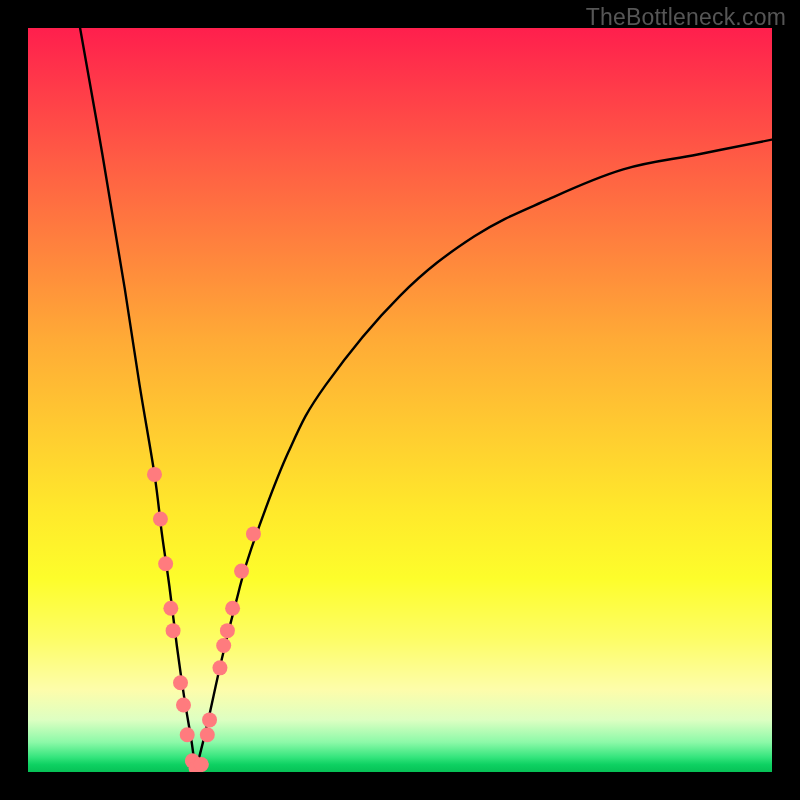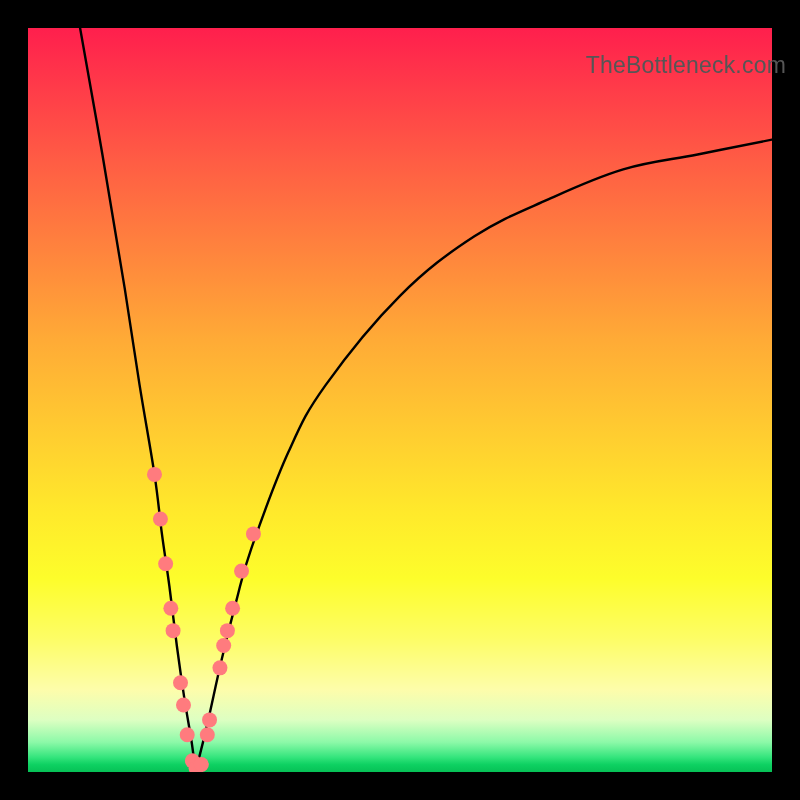--- a/index.html
+++ b/index.html
@@ -53,21 +53,20 @@
   }
   .watermark {
     position: absolute;
     top: 4px;
     right: 14px;
     color: #565656;
     font-size: 23px;
     letter-spacing: 0.2px;
     font-weight: 400;
     user-select: none;
-    margin-top: 48px;
   }
 </style>
 </head>
 <body>
 
 <div class="frame">
 
   <div class="plot">
     <div class="gradient"></div>
 

